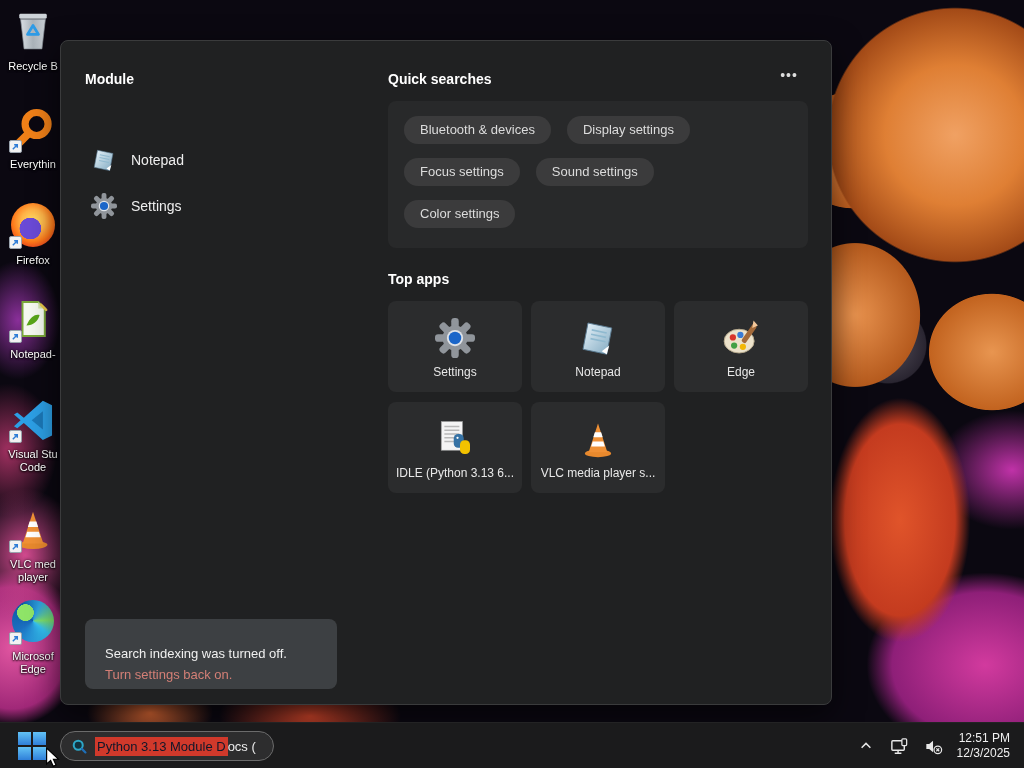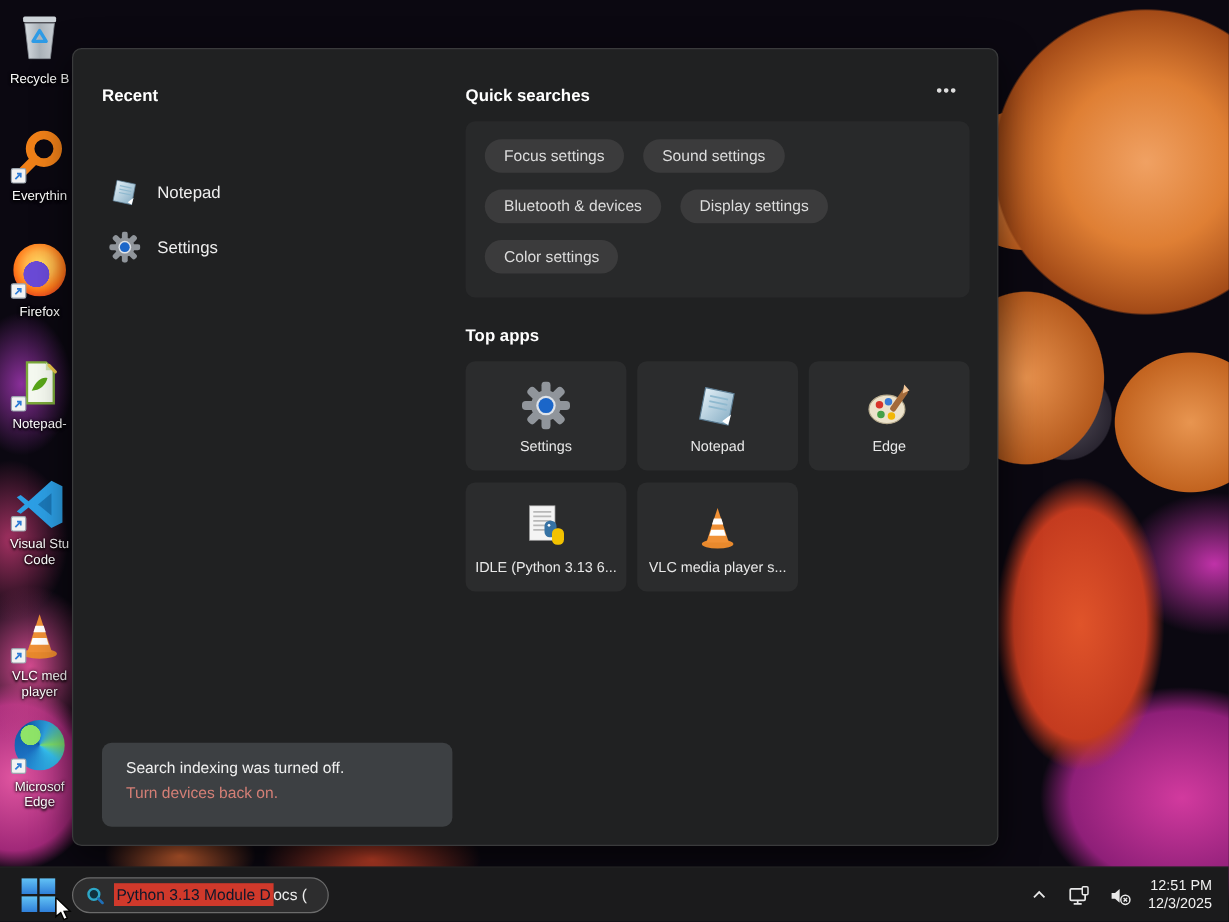--- a/index.html
+++ b/index.html
@@ -53,22 +53,22 @@
   .qs-card { position:absolute; left:327px; top:60px; width:420px; height:147px; background:#28292a; border-radius:8px; padding:15px 16px; }
   .qs-row { display:flex; gap:16px; margin-bottom:14px; }
   .pill { background:#3b3b3c; border-radius:14px; height:28px; line-height:28px; padding:0 16px;
     color:#dcdcdc; font-size:13px; white-space:nowrap; }
   .grid { position:absolute; left:327px; top:260px; width:420px; display:grid;
     grid-template-columns:repeat(3,134px); gap:10px 9px; }
   .tile { width:134px; height:91px; background:#2b2c2d; border-radius:8px; display:flex; flex-direction:column;
     align-items:center; justify-content:center; padding-top:4px; }
   .tile.selected { border:2px solid #ffffff; }
   .tile .t-lbl { margin-top:7px; color:#e8e8e8; font-size:12px; max-width:124px; overflow:hidden; white-space:nowrap; }
-  .notice { position:absolute; left:24px; top:578px; width:292px; height:70px; background:#3d4043;
-    border-radius:8px; padding:13px 20px; }
+  .notice { position:absolute; left:24px; top:578px; width:252px; height:70px; background:#3d4043;
+    border-radius:8px; padding:27px 20px; }
   .notice .l1 { color:#f0f0f0; font-size:13px; }
   .notice .l2 { color:#d47f76; font-size:13px; margin-top:6px; }
 
   
   .taskbar { position:absolute; left:0; bottom:0; width:1024px; height:46px; background:#1b1b1c;
     border-top:1px solid rgba(255,255,255,0.04); z-index:20; display:flex; align-items:center; }
   .start-btn { position:absolute; left:17px; top:8px; width:30px; height:30px; display:grid;
     grid-template-columns:13px 13px; grid-template-rows:13px 13px; gap:2px; align-content:center; justify-content:center; }
   .start-btn div { background:linear-gradient(180deg,#62c2f5,#2f7fd9); }
   .tb-search { position:absolute; left:60px; top:8px; width:214px; height:30px; background:#2d2d2e;
@@ -185,21 +185,21 @@
       <svg width="9" height="9" viewBox="0 0 10 10">
           <path d="M2 8 L7 3 M3.5 3 H7 V6.5" fill="none" stroke="#2e7cd6" stroke-width="1.6"></path>
         </svg>
     </span>
   </div>
   <div class="lbl">Microsof Edge</div>
 </div>
 
 <div class="panel">
 
-  <div class="sec-title" style="left:24px; top:30px">Recent</div>
+  <div class="sec-title" style="left:24px; top:30px">Module</div>
 
   <div class="recent-item" style="top:102px">
     <svg width="26" height="26" viewBox="0 0 64 64">
       <defs>
           <linearGradient id="np1" x1="0" y1="0" x2="1" y2="1">
         <stop offset="0" stop-color="#eaf5fb"></stop>
             <stop offset="1" stop-color="#7fa8c0"></stop>
           </linearGradient>
         </defs>
       <path d="M16 8 L54 16 L46 58 L8 50 Z" fill="url(#np1)" stroke="#5a7a90" stroke-width="1.5"></path>
@@ -222,26 +222,26 @@
       <circle cx="32" cy="32" r="10" fill="#1b66c9"></circle>
     </svg>
     <span class="txt">Settings</span>
   </div>
 
   <div class="sec-title" style="left:327px; top:30px">Quick searches</div>
   <div class="ellipsis-btn">•••</div>
 
   <div class="qs-card">
     <div class="qs-row">
+      <span class="pill">Bluetooth &amp; devices</span>
+      <span class="pill">Display settings</span>
+    </div>
+    <div class="qs-row">
       <span class="pill">Focus settings</span>
       <span class="pill">Sound settings</span>
-    </div>
-    <div class="qs-row">
-      <span class="pill">Bluetooth &amp; devices</span>
-      <span class="pill">Display settings</span>
     </div>
     <div class="qs-row">
       <span class="pill">Color settings</span>
     </div>
   </div>
 
   <div class="sec-title" style="left:327px; top:230px">Top apps</div>
 
   <div class="grid">
 
@@ -302,21 +302,21 @@
         <path d="M32 7 L47 53 H17 Z" fill="#f09136"></path>
         <path d="M27 21 h10 l2.5 8 h-15 z" fill="#fff"></path>
         <path d="M23.5 36 h17 l2.5 8 h-22 z" fill="#fff"></path>
       </svg>
       <div class="t-lbl">VLC media player s...</div>
     </div>
   </div>
 
   <div class="notice">
     <div class="l1">Search indexing was turned off.</div>
-    <div class="l2">Turn devices back on.</div>
+    <div class="l2">Turn settings back on.</div>
   </div>
 </div>
 
 <div class="taskbar">
   <div class="start-btn">
     <div></div>
       <div></div>
     <div></div>
       <div></div>
   </div>

